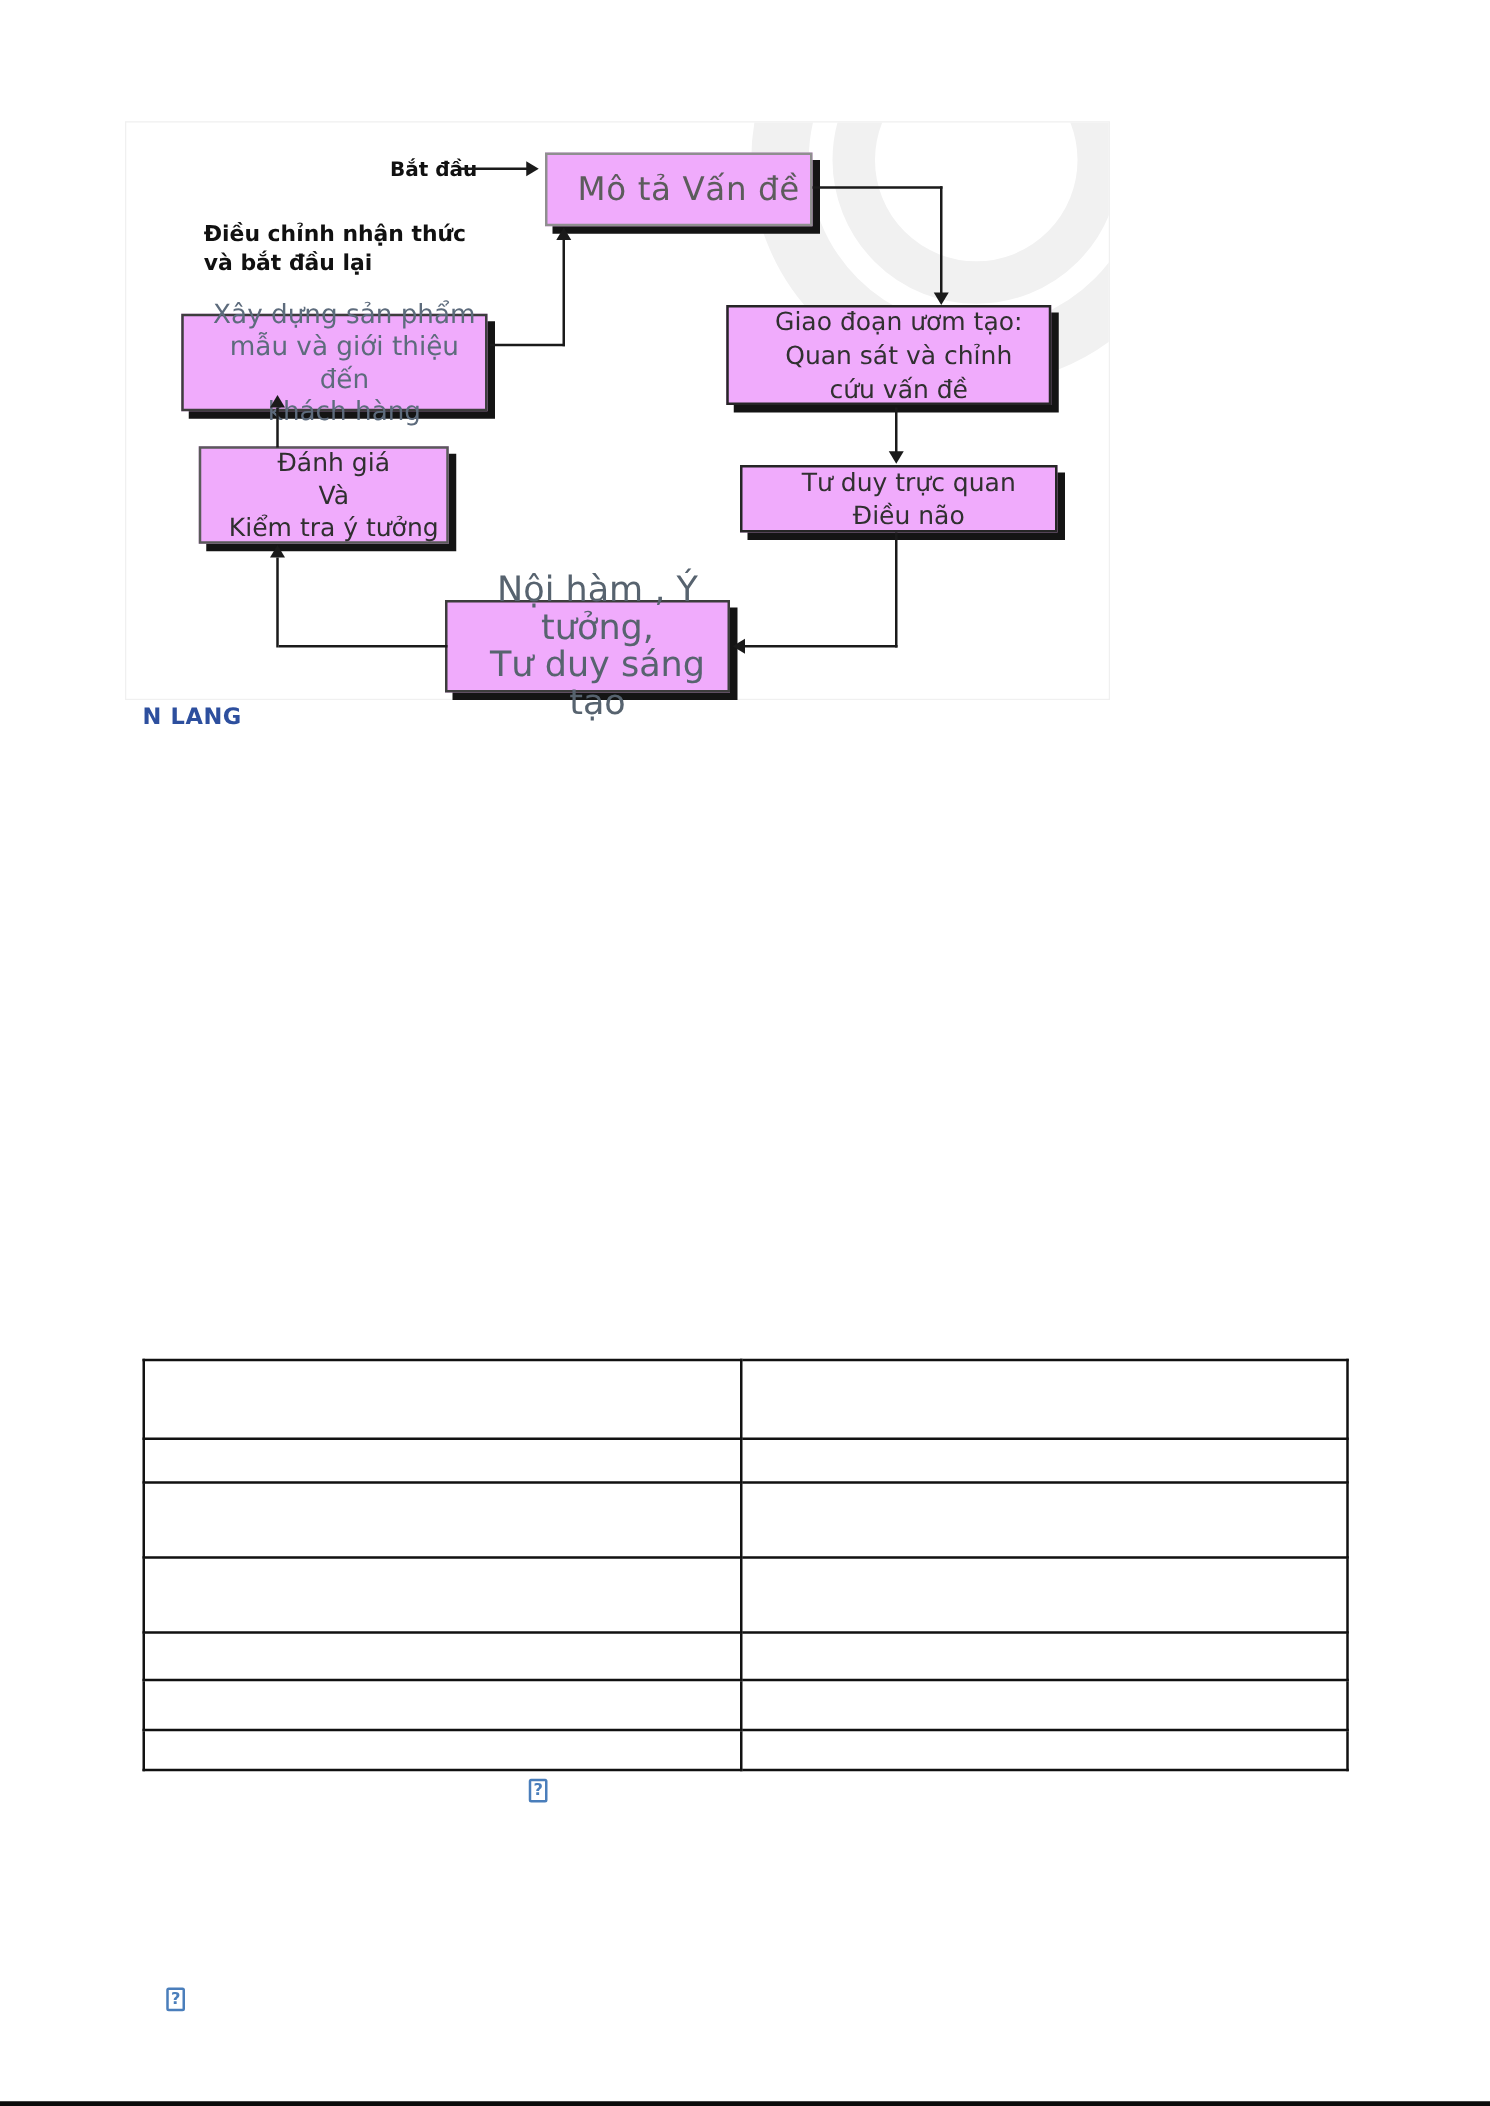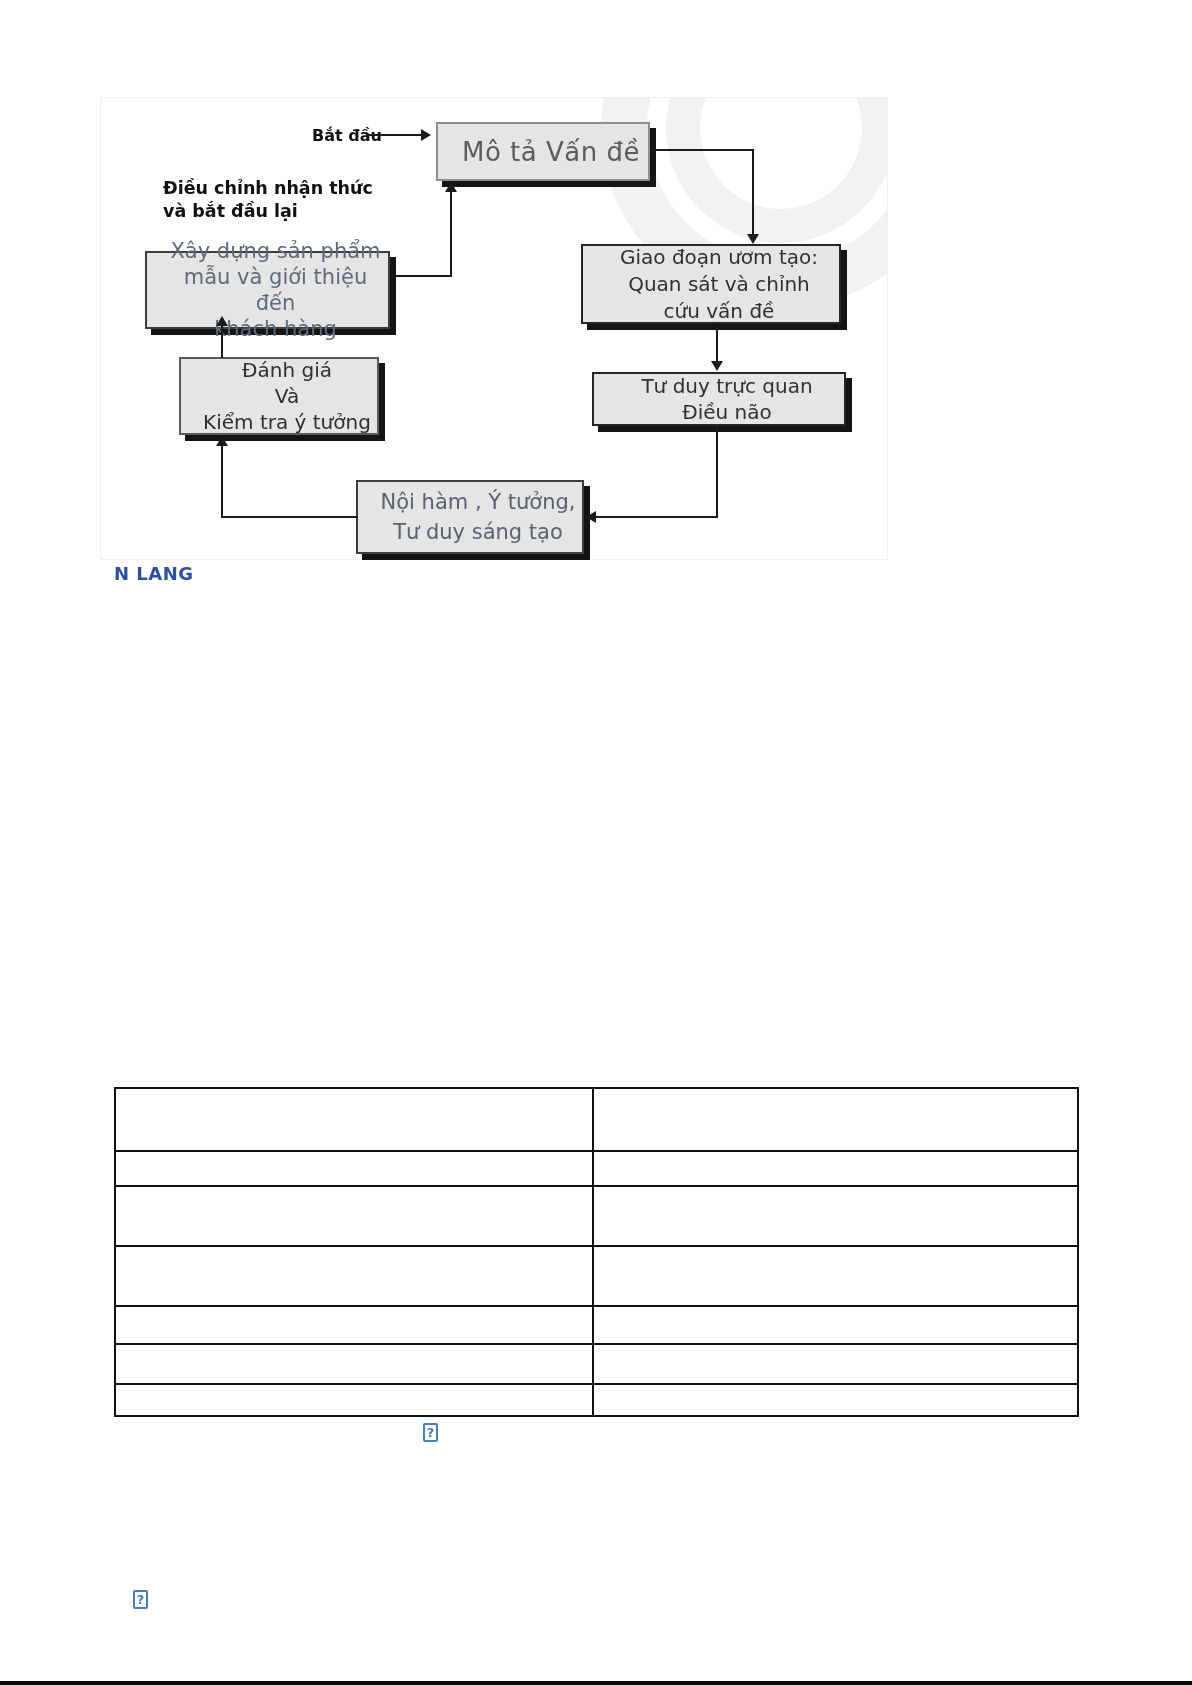--- a/index.html
+++ b/index.html
@@ -14,38 +14,38 @@
   .figure-area {
     position:absolute; left:100px; top:97px; width:788px; height:463px;
     border:1px solid #f0f0f0; overflow:hidden; background:transparent;
   }
   .wm-ring { position:absolute; border-radius:50%; border-style:solid; border-color:#f1f1f1; }
   .wm-ring.outer { left:500px; top:-150px; width:360px; height:360px; border-width:46px; }
   .wm-ring.inner { left:565px; top:-85px;  width:230px; height:230px; border-width:34px; }
 
   
   .fc-box {
-    position:absolute; background:#e5e5e5;
+    position:absolute; background:#f0abfc;
     display:flex; align-items:center; justify-content:center;
     text-align:center; white-space:pre-line;
     box-shadow:6px 6px 0 0 #141414;
     padding-left:16px;
   }
   .fc-mota  { left:436px; top:122px; width:214px; height:59px; border:2px solid #8f8f8f;
               font-size:26px; color:#5c5c5c; letter-spacing:0.5px; }
   .fc-xay   { left:145px; top:251px; width:245px; height:78px; border:2px solid #3d3d3d;
               font-size:21px; line-height:26px; color:#5d6b7c; }
   .fc-giao  { left:581px; top:244px; width:260px; height:80px; border:2px solid #262626;
               font-size:20px; line-height:27px; color:#303030; }
   .fc-danh  { left:159px; top:357px; width:200px; height:78px; border:2px solid #5a5a5a;
-              font-size:20px; line-height:26px; color:#2f2f2f;margin-left:20px; }
+              font-size:20px; line-height:26px; color:#2f2f2f; }
   .fc-tu    { left:592px; top:372px; width:254px; height:54px; border:2px solid #262626;
               font-size:20px; line-height:26px; color:#303030; }
   .fc-noi   { left:356px; top:480px; width:228px; height:74px; border:2px solid #3d3d3d;
-              font-size:21px; line-height:30px; color:#57636f; }
+              font-size:28px; line-height:30px; color:#57636f; }
 
   .fc-label { position:absolute; color:#111111; font-weight:bold; white-space:pre-line; }
   .lbl-batdau   { left:312px; top:126px; font-size:16px; }
   .lbl-dieuchinh{ left:163px; top:177px; font-size:17.5px; line-height:23px; }
 
   
   .hline,.vline { position:absolute; background:#1a1a1a; }
   .hline { height:2px; } .vline { width:2px; }
   .arr { position:absolute; width:0; height:0; }
   .arr.right { border-top:6px solid transparent; border-bottom:6px solid transparent; border-left:10px solid #1a1a1a; }

